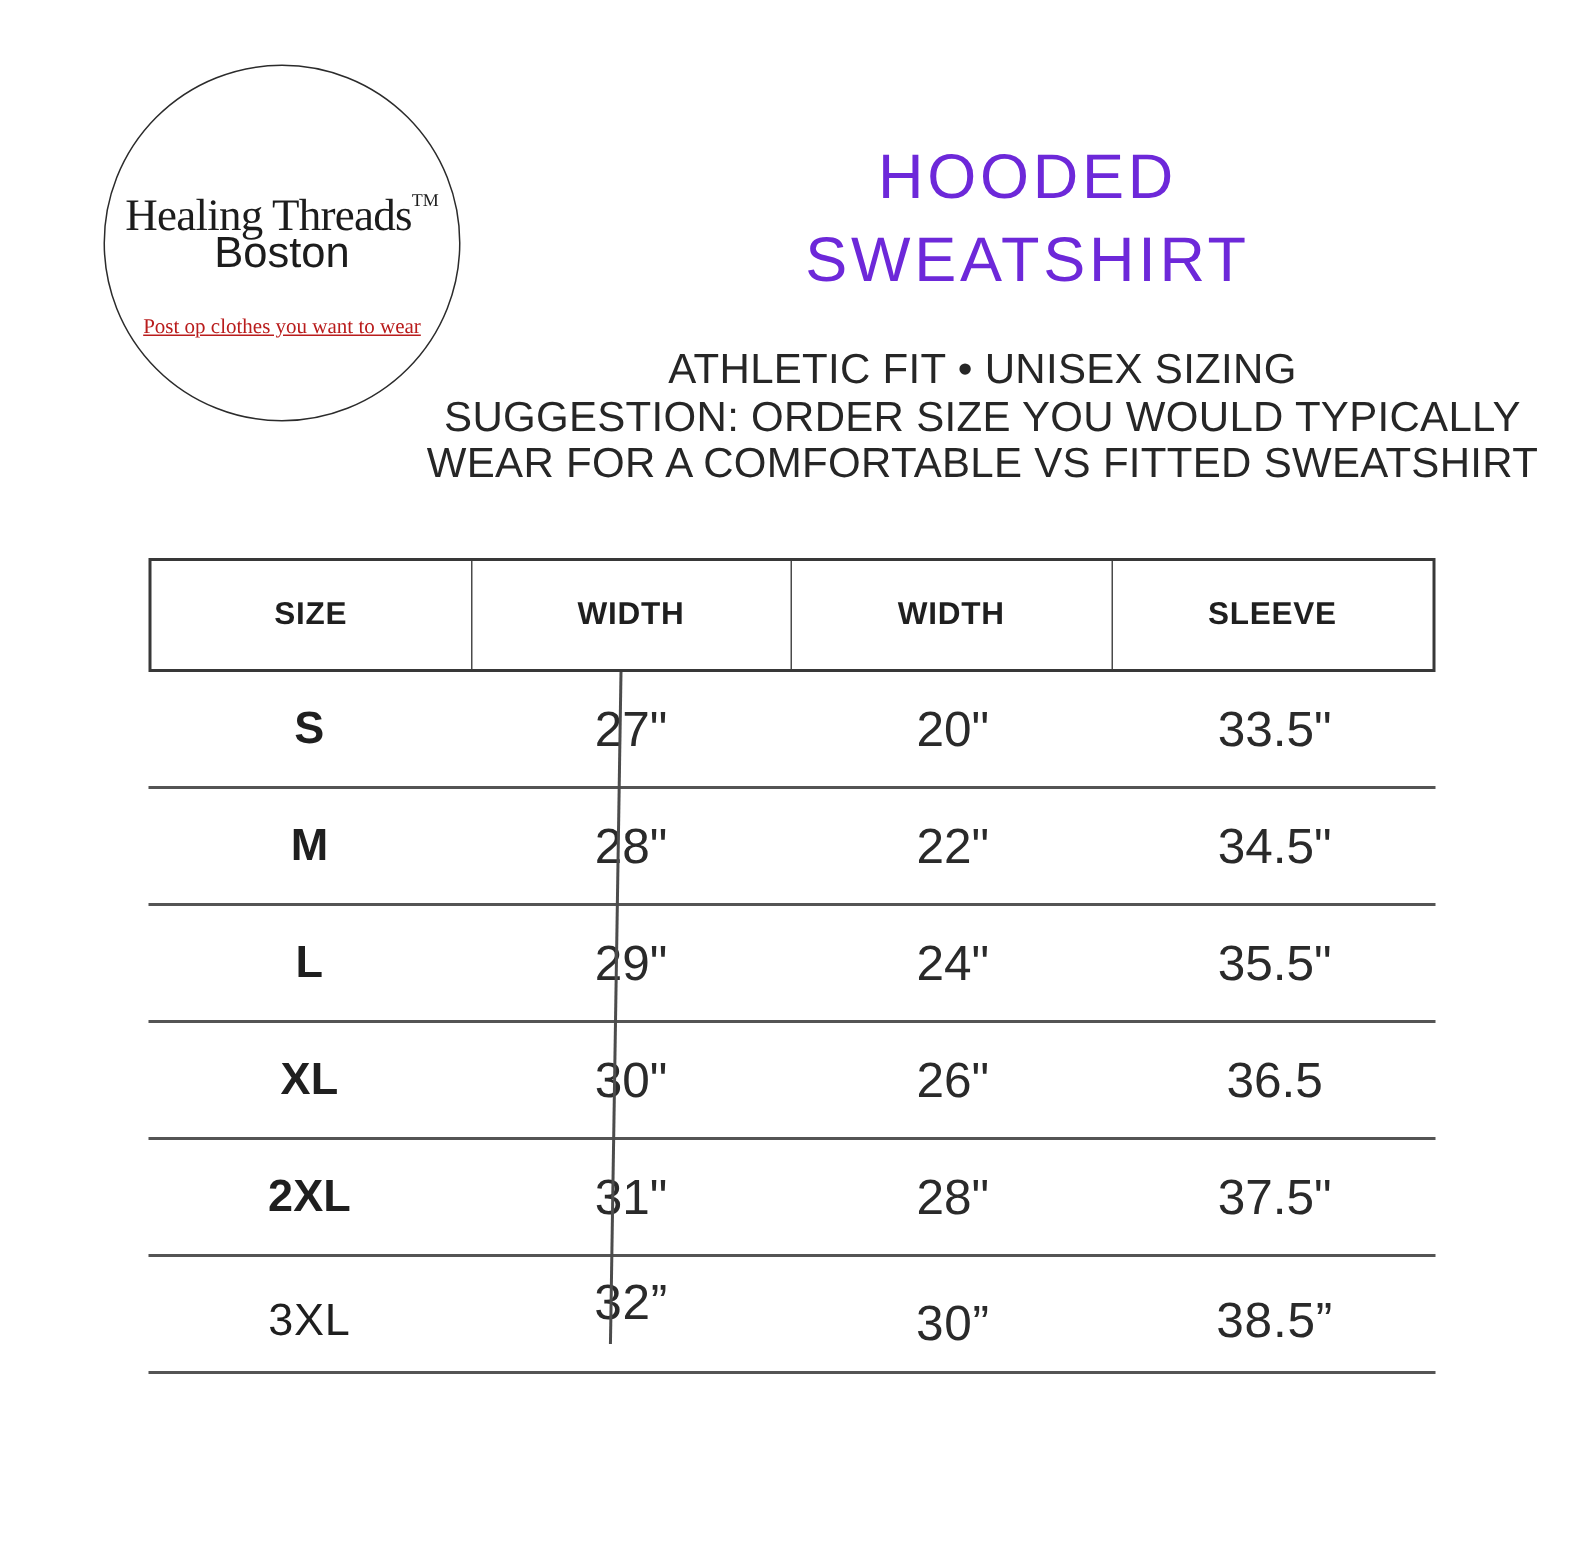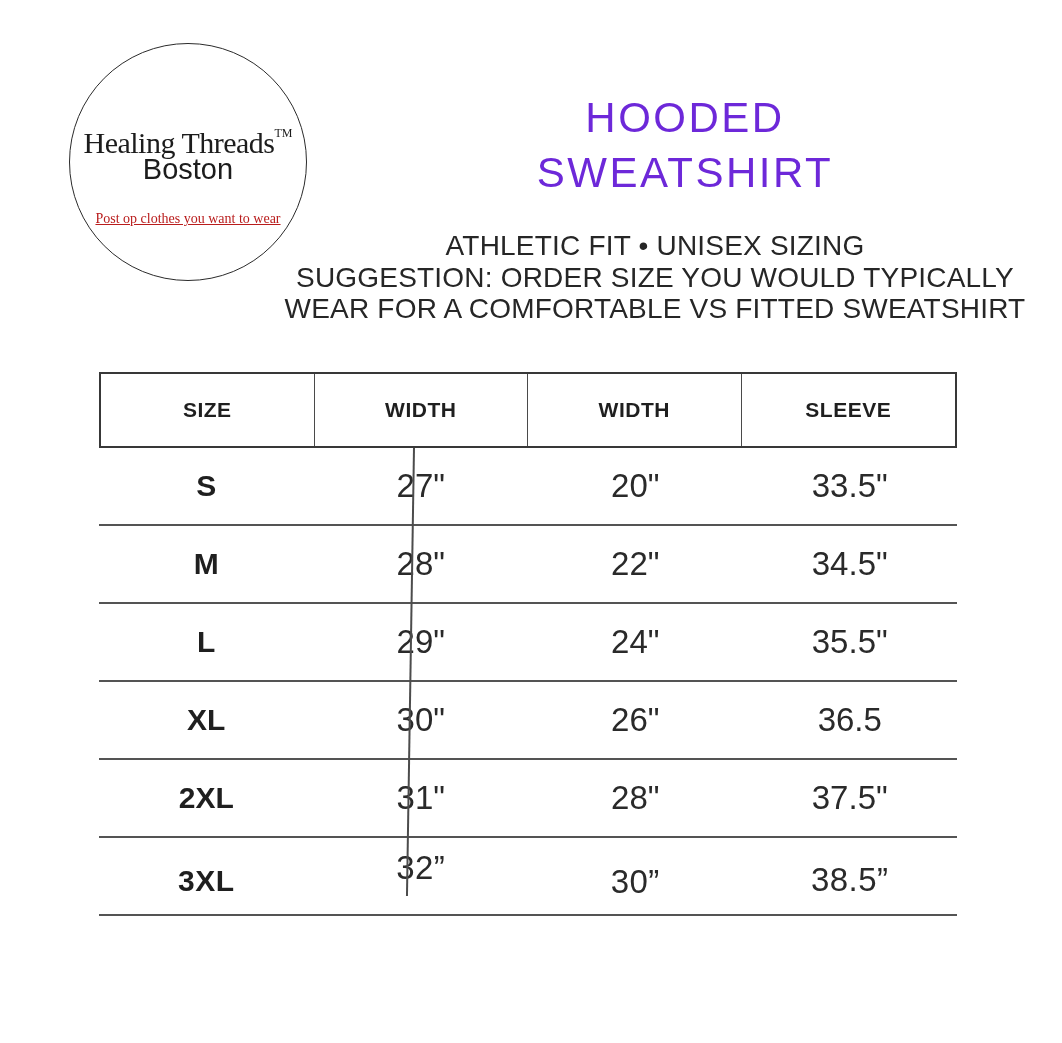--- a/index.html
+++ b/index.html
@@ -109,21 +109,21 @@
     font-size: 33px;
     color: #2a2a2a;
   }
   .td.size-cell {
     font-weight: bold;
     font-size: 30px;
     color: #1f1f1f;
   }
   
   .tr.last .td { font-weight: 300; letter-spacing: 0.5px; }
-  .tr.last .td.size-cell { font-weight: bold; transform: translateY(5px); }
+  .tr.last .td.size-cell { font-weight: normal; transform: translateY(5px); }
   .shift-up   { transform: translateY(-8px); }
   .shift-dn1  { transform: translateY(6px); }
   .shift-dn2  { transform: translateY(4px); }
 
   
   .vline {
     position: absolute;
     left: 314px; top: 76px;
     width: 1.5px; height: 448px;
     background: #4c4c4c;

